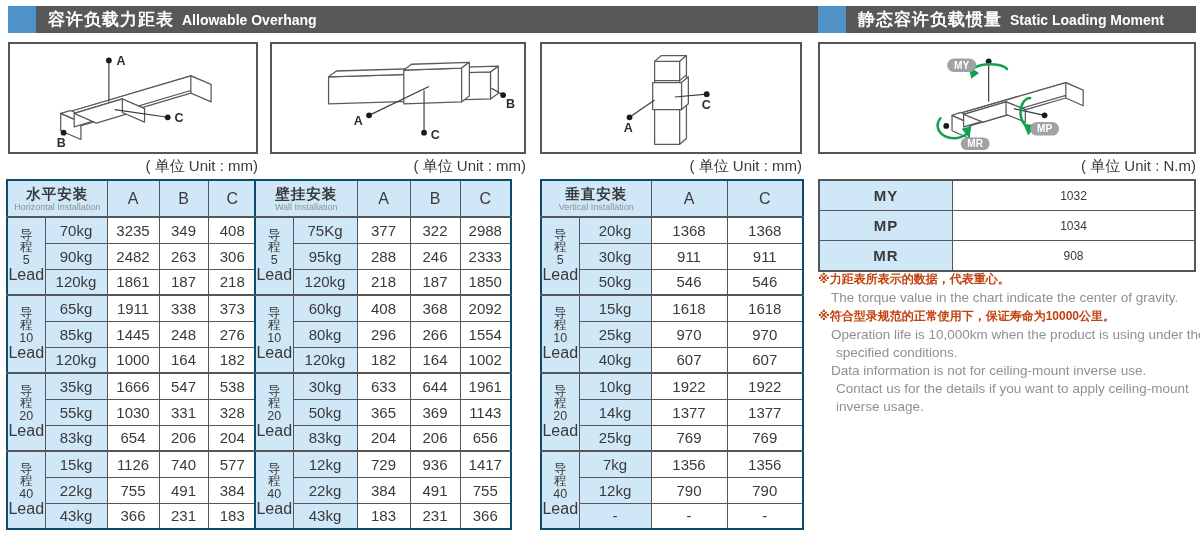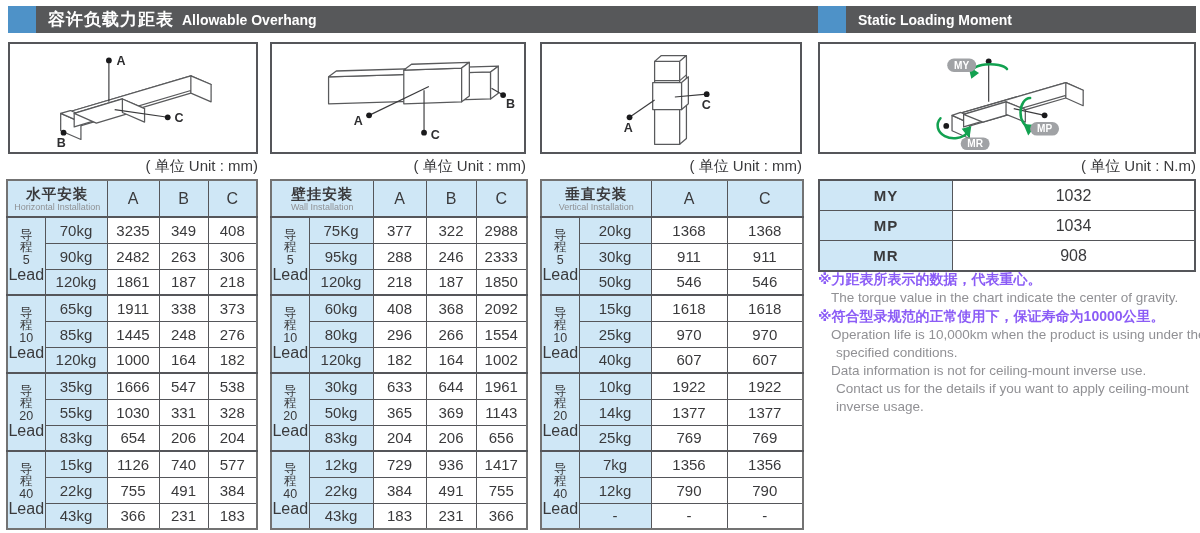--- a/index.html
+++ b/index.html
@@ -33,66 +33,67 @@
   .dia .btxt{font-size:10.5px;font-weight:bold;fill:#fff;text-anchor:middle;}
 
   
   .unit{position:absolute;top:157px;height:18px;font-size:15px;color:#3a3a3c;text-align:right;}
   #unit1{left:8px;width:250px;}
   #unit2{left:270px;width:256px;}
   #unit3{left:540px;width:262px;}
   #unit4{left:818px;width:378px;}
 
   
-  .load-table{position:absolute;top:179px;border-collapse:collapse;background:#fff;color:#3a3a3c;border:2px solid #737373;table-layout:fixed;}
+  .load-table{position:absolute;top:179px;border-collapse:collapse;background:#fff;color:#3a3a3c;border:2px solid #0c4a6e;table-layout:fixed;}
   #tbl-horizontal{left:6px;width:250px;}
-  #tbl-wall{left:270px;width:256px;}
+  #tbl-wall{left:254px;width:256px;}
   #tbl-vertical{left:540px;width:262px;}
   .load-table td{border:1px solid #55565a;text-align:center;vertical-align:middle;padding:0;overflow:hidden;}
   .head-row{height:37px;}
   .head-row td{background:#cfe7f6;}
   .title-zh{font-size:14.5px;font-weight:bold;letter-spacing:1px;line-height:16px;}
   .title-en{font-size:9px;color:#8f9194;line-height:10px;}
   .col-h{font-size:16px;}
   .data-row{height:26px;}
   .group-start td{border-top:2px solid #55565a;}
   .lead-cell{background:#cfe7f6;line-height:1.02;padding:1px 0;}
   .lead-zh{font-size:12.5px;}
   .lead-num{font-size:12.5px;}
   .lead-en{font-size:16px;}
   .load-cell{background:#cfe7f6;font-size:15px;}
   .val-cell{font-size:15px;background:#fff;}
 
   
   .mtable{position:absolute;left:818px;top:179px;width:378px;border-collapse:collapse;border:2px solid #55565a;background:#fff;}
   .mtable td{border:1px solid #55565a;height:27px;text-align:center;}
   .mlabel{background:#cfe7f6;width:130px;font-weight:bold;font-size:15px;letter-spacing:1px;}
-  .mval{font-size:16px;}
+  .mval{font-size:12px;}
 
   
   .notes{position:absolute;left:818px;top:270px;width:382px;}
-  .note-zh{color:#8b5cf6;font-size:14px;font-weight:bold;line-height:19px;white-space:nowrap;}
+  .note-zh{color:#c2410c;font-size:12px;font-weight:bold;line-height:19px;white-space:nowrap;}
   .note-en{color:#909094;font-size:13.5px;line-height:18px;padding-left:13px;white-space:nowrap;}
   .note-en.ind{padding-left:18px;}
 </style>
 </head>
 <body>
 
 <div class="page">
 
   <div class="sec-header" id="hdr-left">
     <div class="sq"></div>
     <div class="bar">
       <span class="zh">容许负载力距表</span>
       <span class="en">Allowable Overhang</span>
     </div>
   </div>
   <div class="sec-header" id="hdr-right">
     <div class="sq"></div>
     <div class="bar">
+      <span class="zh">静态容许负载惯量</span>
       <span class="en">Static Loading Moment</span>
     </div>
   </div>
 
   <div class="dia" id="dia1">
     <svg viewBox="0 0 250 112">
       <path class="face" d="M60,88 L185,51 L185,33 L60,70 Z"></path>
       <path class="face" d="M60,70 L185,33 L206,42 L81,79 Z"></path>
       <path class="face" d="M185,51 L206,60 L206,42 L185,33 Z"></path>
       <path class="face" d="M50,90 L71,99 L71,81 L50,72 Z"></path>

